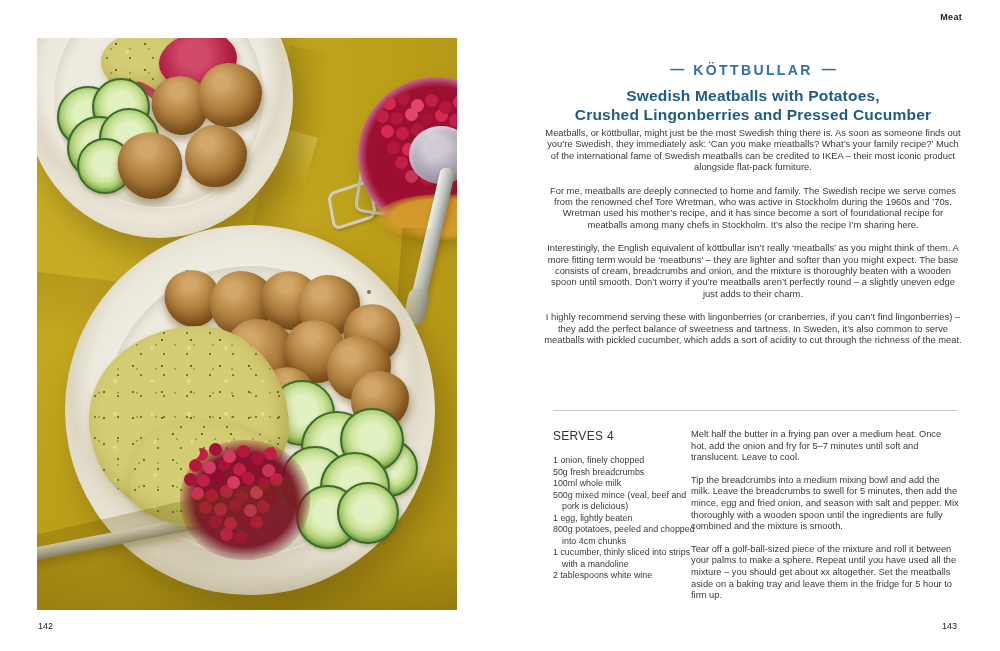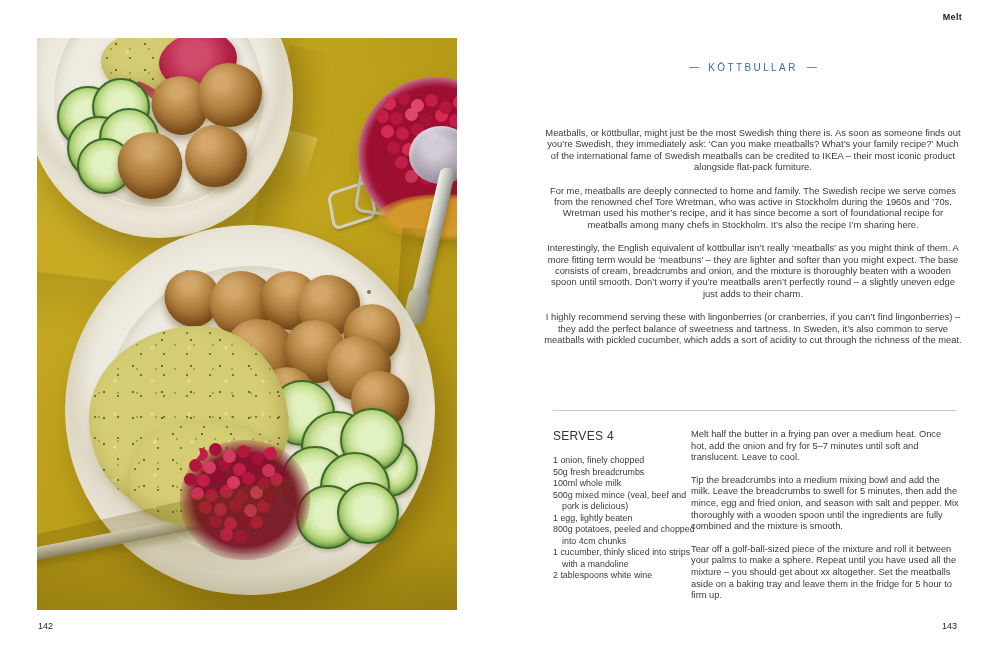--- a/index.html
+++ b/index.html
@@ -82,21 +82,21 @@
     background: linear-gradient(180deg, #ebe9df, #b7b3a3 60%, #8f8b7b); box-shadow:3px 5px 8px rgba(100,80,10,.4); }
   .fork-tines { position:absolute; left:166px; top:470px; width:52px; height:30px; transform:rotate(-11deg); opacity:.9;
     background: repeating-linear-gradient(180deg, #d9d5c5 0 5px, rgba(0,0,0,0) 5px 11px); }
 
   .speck { position:absolute; width:4px; height:4px; border-radius:50%; background:#4a4636; opacity:.7; }
 
   
   .right-page { position:absolute; left:500px; top:0; width:500px; height:651px; }
   .meat-label { position:absolute; top:12px; right:38px; font-size:9px; font-weight:bold; color:#222; letter-spacing:.3px; }
   .kicker-row { position:absolute; left:44px; top:62px; width:418px; text-align:center; color:#2e71a8;
-    font-size:10px; font-weight:normal; letter-spacing:2.4px; }
+    font-size:14px; font-weight:bold; letter-spacing:2.4px; }
   .kdash { letter-spacing:0; margin:0 9px; position:relative; top:-1px; }
   .title-block { position:absolute; left:24px; top:86px; width:458px; text-align:center;
     color:#1d5c85; font-size:15.5px; font-weight:bold; line-height:19px; letter-spacing:.2px; }
   .intro-block { position:absolute; left:44px; top:127px; width:418px; text-align:center; }
   .intro-p { font-size:9.4px; line-height:11.4px; color:#3a3a3a; margin-bottom:12px; }
   .divider { position:absolute; left:53px; top:410px; width:404px; border-top:1px solid #c9c9c9; }
   .serves { position:absolute; left:53px; top:429px; font-size:12px; color:#333; letter-spacing:.3px; }
   .ingredients { position:absolute; left:53px; top:455px; width:146px; }
   .ingredient { font-size:8.9px; line-height:11.5px; color:#3a3a3a; padding-left:9px; text-indent:-9px; }
   .method { position:absolute; left:191px; top:429px; width:268px; }
@@ -186,24 +186,28 @@
                   4px 41px #c93355, 18px 43px #b5173c, 33px 39px #c21e48, 48px 44px #a5123a, 63px 40px #d63a60, 77px 45px #8e0d30,
                   12px 55px #b5173c, 27px 57px #c21e48, 42px 53px #a5123a, 57px 58px #c93355, 70px 54px #b5173c,
                   22px 69px #a5123a, 37px 71px #c21e48, 51px 67px #8e0d30, 63px 70px #b5173c,
                   33px 82px #c21e48, 47px 84px #a5123a;"></div>
 
     <div class="crease c4"></div>
     <div class="crease c5"></div>
   </div>
 
   <div class="right-page">
-    <div class="meat-label">Melt</div>
+    <div class="meat-label">Meat</div>
 
     <div class="kicker-row"><span class="kdash">—</span><span>KÖTTBULLAR</span><span class="kdash">—</span></div>
 
+    <div class="title-block">
+      <div>Swedish Meatballs with Potatoes,</div>
+      <div>Crushed Lingonberries and Pressed Cucumber</div>
+    </div>
 
     <div class="intro-block">
         <p class="intro-p">Meatballs, or köttbullar, might just be the most Swedish thing there is. As soon as someone finds out you’re Swedish, they immediately ask: ‘Can you make meatballs? What’s your family recipe?’ Much of the international fame of Swedish meatballs can be credited to IKEA – their most iconic product alongside flat-pack furniture.</p>
         <p class="intro-p">For me, meatballs are deeply connected to home and family. The Swedish recipe we serve comes from the renowned chef Tore Wretman, who was active in Stockholm during the 1960s and ’70s. Wretman used his mother’s recipe, and it has since become a sort of foundational recipe for meatballs among many chefs in Stockholm. It’s also the recipe I’m sharing here.</p>
         <p class="intro-p">Interestingly, the English equivalent of köttbullar isn’t really ‘meatballs’ as you might think of them. A more fitting term would be ‘meatbuns’ – they are lighter and softer than you might expect. The base consists of cream, breadcrumbs and onion, and the mixture is thoroughly beaten with a wooden spoon until smooth. Don’t worry if you’re meatballs aren’t perfectly round – a slightly uneven edge just adds to their charm.</p>
         <p class="intro-p">I highly recommend serving these with lingonberries (or cranberries, if you can’t find lingonberries) – they add the perfect balance of sweetness and tartness. In Sweden, it’s also common to serve meatballs with pickled cucumber, which adds a sort of acidity to cut through the richness of the meat.</p>
       </div>
 
     <div class="divider"></div>
 

